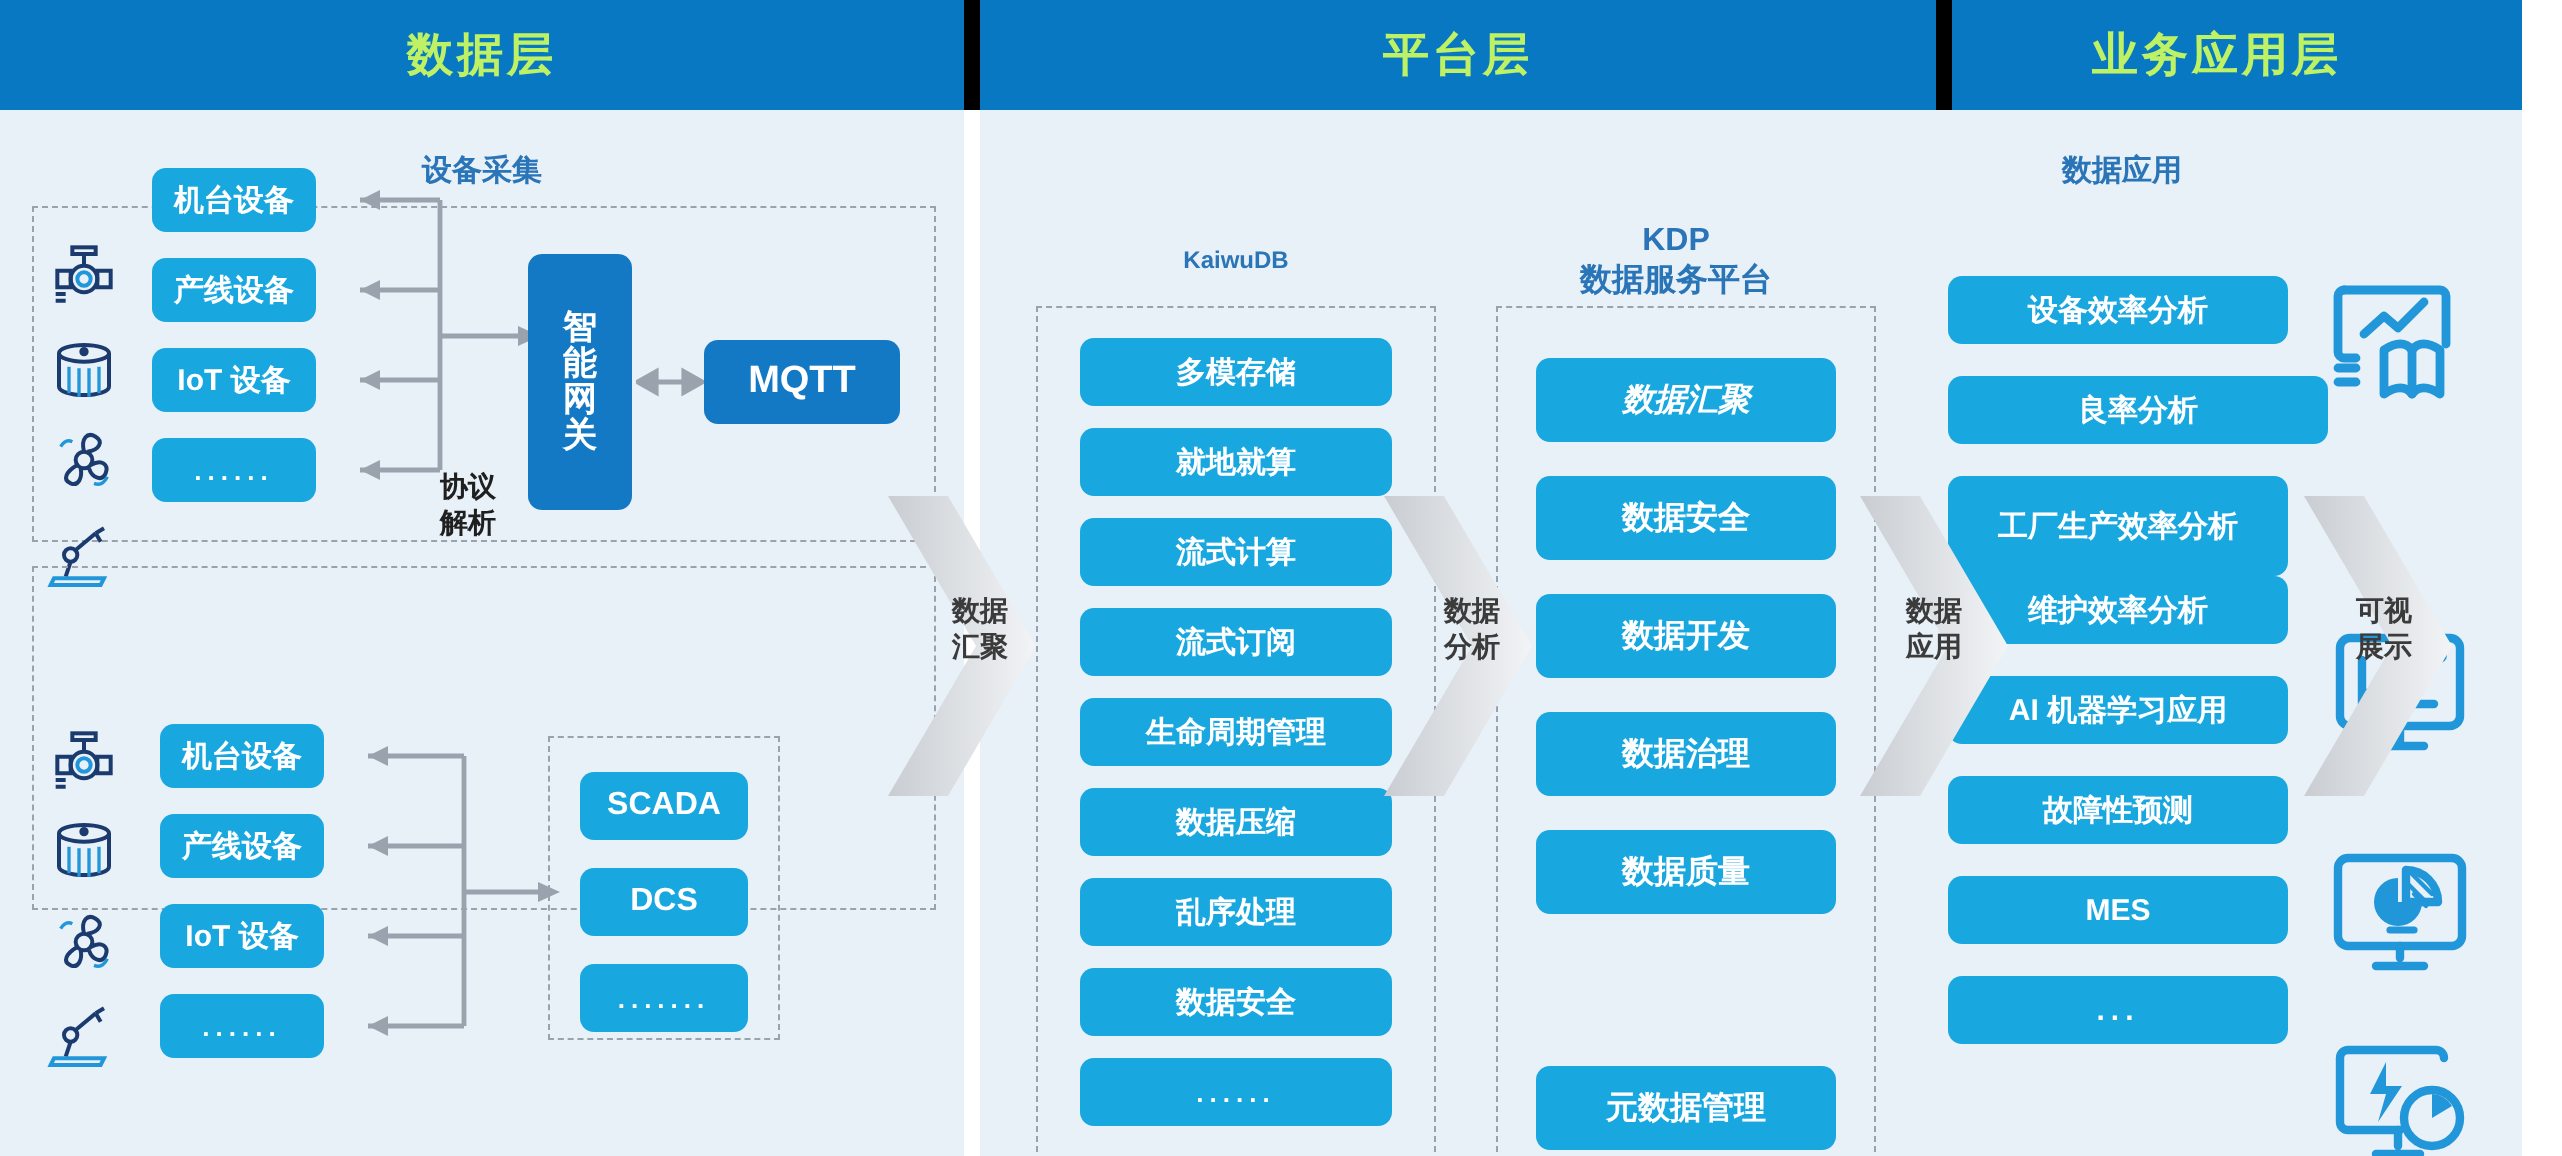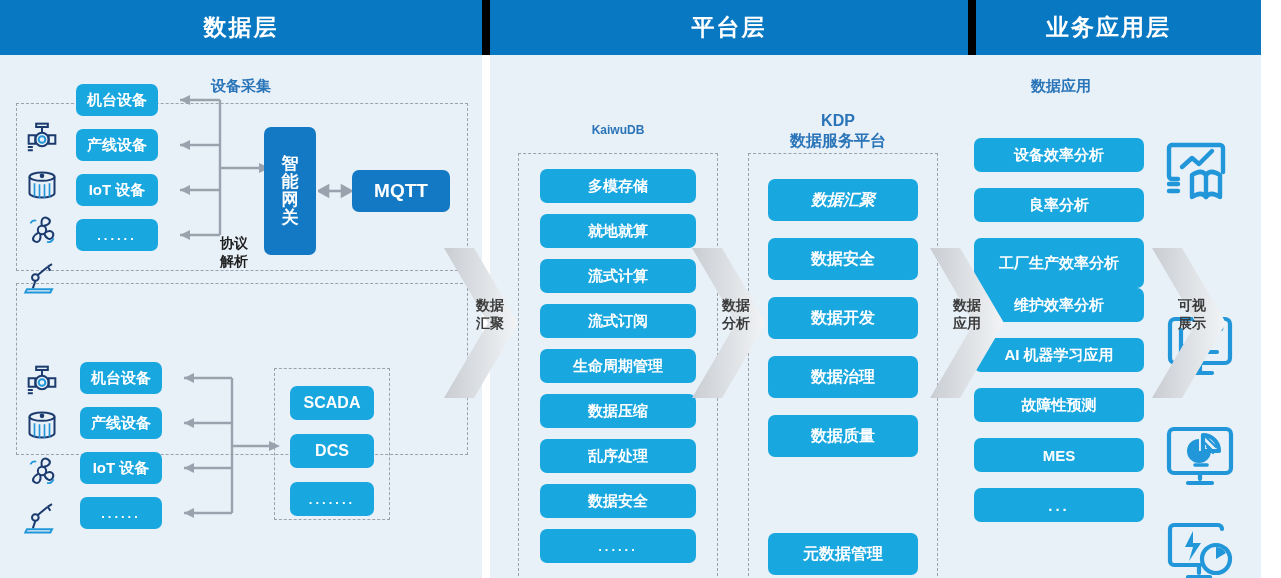--- a/index.html
+++ b/index.html
@@ -21,21 +21,21 @@
   .col-plat  { left: 490px; width: 478px; gap: 46px; }
   .col-biz   { left: 956px; width: 305px; }
 
   .col-divider { position: absolute; top: 0; width: 8px; height: 55px; background: #000; }
   .div-1 { left: 482px; }
   .div-2 { left: 968px; }
 
   .col-header {
     height: 55px; flex: 0 0 55px;
     background: #0878c2;
-    color: #ffffff;
+    color: #bef264;
     font-size: 23px; font-weight: bold;
     letter-spacing: 2px;
     display: flex; align-items: center; justify-content: center;
   }
   .col-body { position: relative; flex: 1; }
 
   
   .sec-title {
     color: #2a74b8; font-weight: bold; font-size: 15px;
     text-align: center; line-height: 1.25;
@@ -276,21 +276,21 @@
   </div>
 </div>
 
 <div class="col col-biz">
   <div class="col-header">业务应用层</div>
   <div class="col-body">
 
     <div class="sec-title" style="position:absolute; left:10px; width:190px; top:22px;">数据应用</div>
 
     <div class="pill" style="left:18px; top:83px;  width:170px; height:34px; font-size:15px;">设备效率分析</div>
-    <div class="pill" style="left:18px; top:133px; width:170px; height:34px; font-size:15px;">良率分析</div>
+    <div class="pill" style="left:18px; top:133px; width:190px; height:34px; font-size:15px;">良率分析</div>
     <div class="pill" style="left:18px; top:183px; width:170px; height:50px; font-size:15px;">工厂生产效率分析</div>
     <div class="pill" style="left:18px; top:233px; width:170px; height:34px; font-size:15px;">维护效率分析</div>
     <div class="pill" style="left:18px; top:283px; width:170px; height:34px; font-size:15px;">AI 机器学习应用</div>
     <div class="pill" style="left:18px; top:333px; width:170px; height:34px; font-size:15px;">故障性预测</div>
     <div class="pill" style="left:18px; top:383px; width:170px; height:34px; font-size:15px;">MES</div>
     <div class="pill dots" style="left:18px; top:433px; width:170px; height:34px; font-size:15px;">...</div>
 
     <svg class="viz-icon" style="left:206px; top:76px; width:78px; height:78px;" viewBox="0 0 78 78">
       <g fill="none" stroke="#2196d9" stroke-width="4.4" stroke-linecap="round" stroke-linejoin="round">
         <path d="M10 14 h48 a3 3 0 0 1 3 3 v24"></path>

